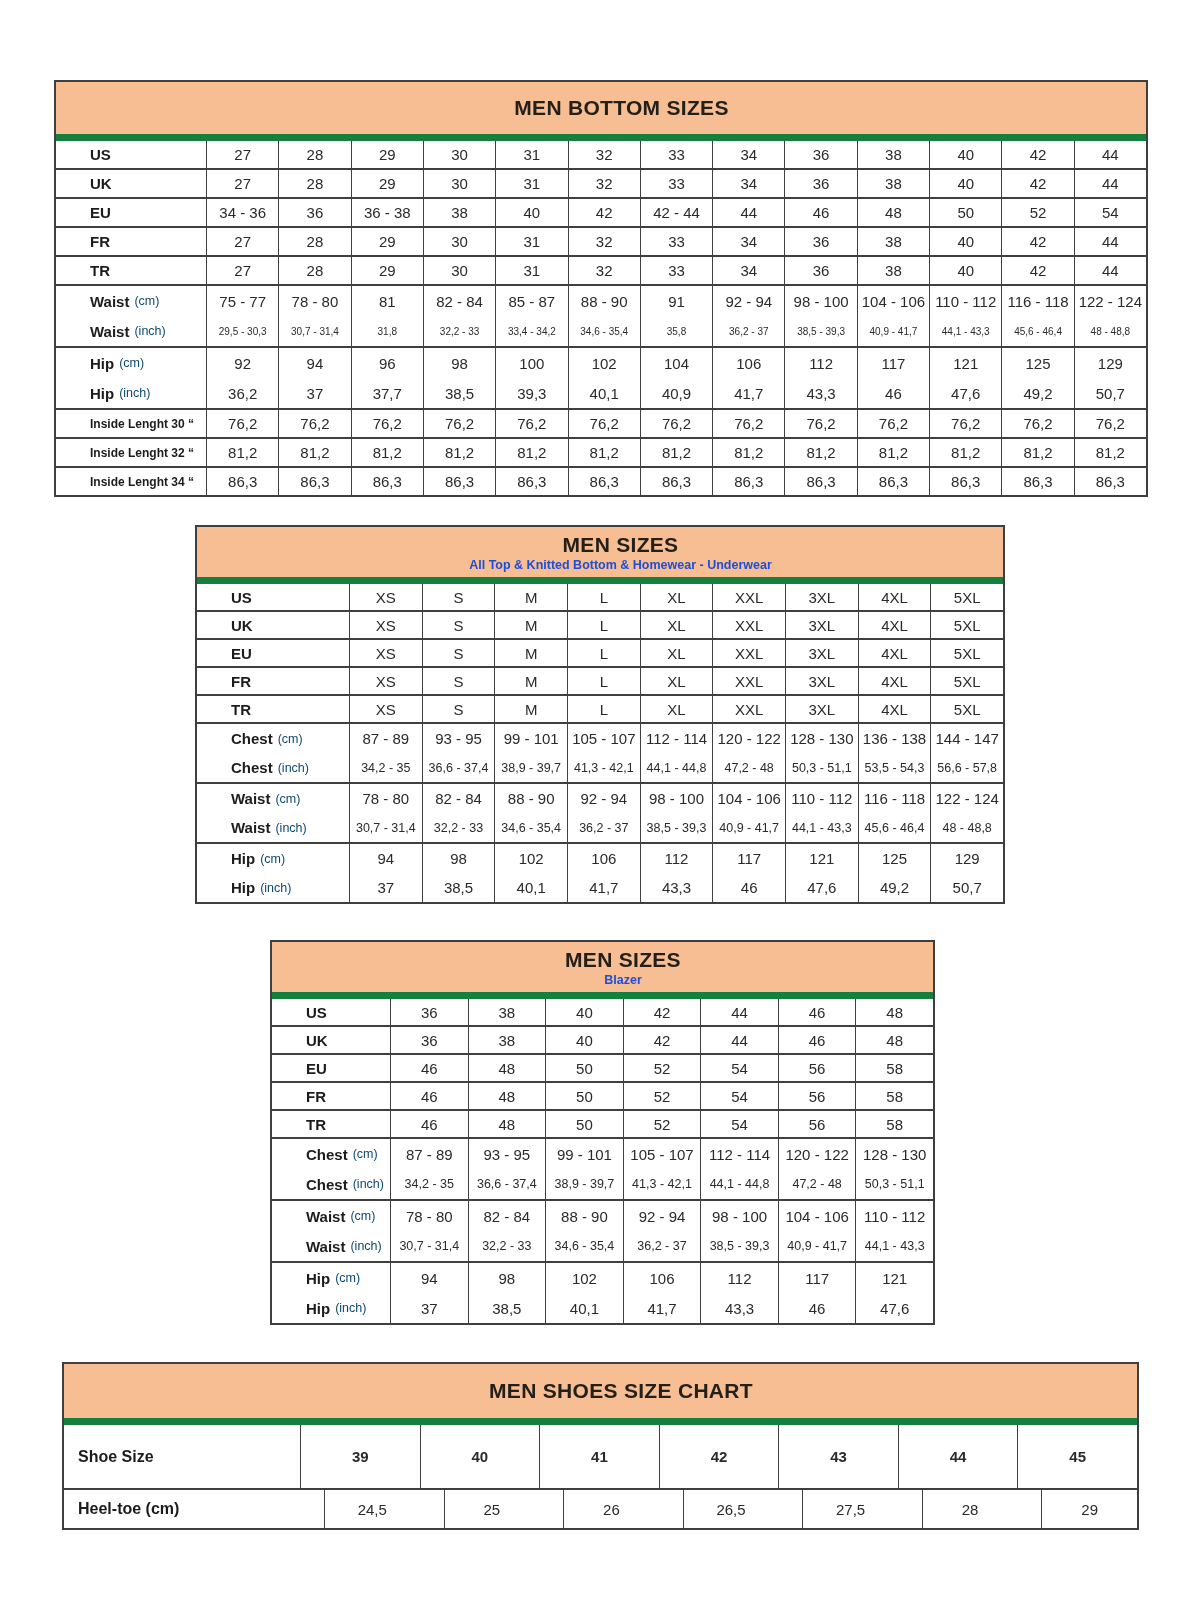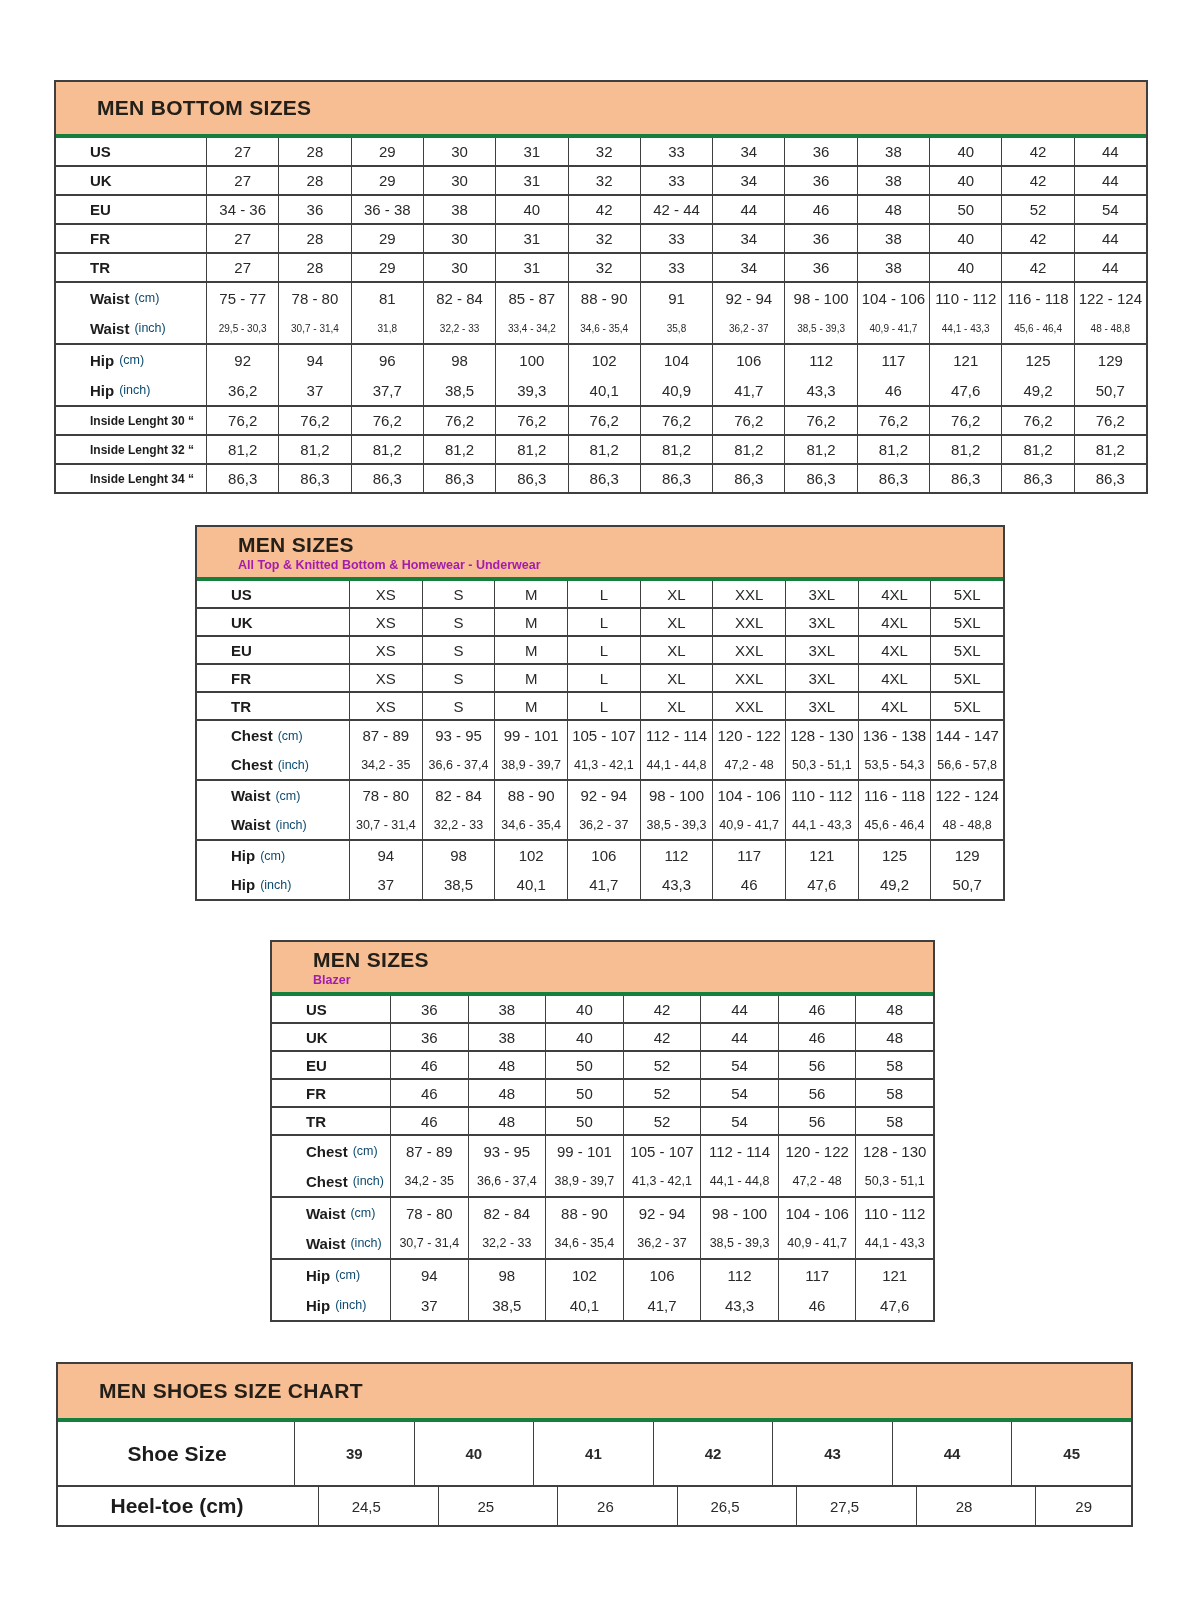--- a/index.html
+++ b/index.html
@@ -13,38 +13,38 @@
   }
   .size-table{
     position:absolute;
     box-sizing:border-box;
     border:2px solid #3f3f3f;
     background:#ffffff;
   }
   .t1{left:54px;  top:80px;   width:1094px;}
   .t2{left:195px; top:525px;  width:810px;}
   .t3{left:270px; top:940px;  width:665px;}
-  .t4{left:56px;  top:1362px; width:1077px;}
+  .t4{left:62px;  top:1362px; width:1077px;}
 
   .thead{
     background:#F8BE93;
-    border-bottom:4px solid #15803d;
-    display:flex;flex-direction:column;justify-content:center;align-items:flex-start;
+    border-bottom:7px solid #15803d;
+    display:flex;flex-direction:column;justify-content:center;align-items:center;
     text-align:center;
     padding-left:41px;
   }
   .t1 .thead{height:52px;}
   .t2 .thead{height:50px;}
   .t3 .thead{height:50px;}
   .t4 .thead{height:54px;}
   .ttitle{
     font-weight:bold;font-size:21px;letter-spacing:0.3px;color:#242019;
   }
   .tsub{
-    font-weight:bold;font-size:12.5px;color:#a21caf;margin-top:1px;
+    font-weight:bold;font-size:12.5px;color:#1d4ed8;margin-top:1px;
   }
 
   .grp{border-bottom:2px solid #3f3f3f;}
   .grp:last-child{border-bottom:none;}
 
   .row{display:grid;align-items:stretch;}
   .t1 .row{grid-template-columns:150px repeat(13,1fr);height:27px;}
   .t1 .grp.dbl .row{height:30px;}
   .t1 .row.small-label .lbl{font-size:12px;}
   .t2 .row{grid-template-columns:152px repeat(9,1fr);height:26px;}
@@ -65,21 +65,21 @@
   .cell:first-child{border-left:none;padding-left:34px;}
   .lbl{
     justify-content:flex-start;
     padding-left:12px;
     font-weight:bold;font-size:15px;color:#1c1c1c;
     gap:5px;
   }
   .lbl .unit{font-weight:normal;font-size:12.5px;color:#0c4a6e;}
   .row.small .cell.val{font-size:10px;}
   .t2 .row.small .cell.val,.t3 .row.small .cell.val{font-size:12.5px;}
-  .t4 .lbl{font-size:21px;padding-left:2px;justify-content:center;}
+  .t4 .lbl{font-size:16px;padding-left:14px;}
   .t4 .row.bold .cell.val{font-weight:bold;}
 </style>
 </head>
 <body>
 
 <div class="page">
 
   <section class="size-table t1">
     <header class="thead">
       <div class="ttitle">MEN BOTTOM SIZES</div>

